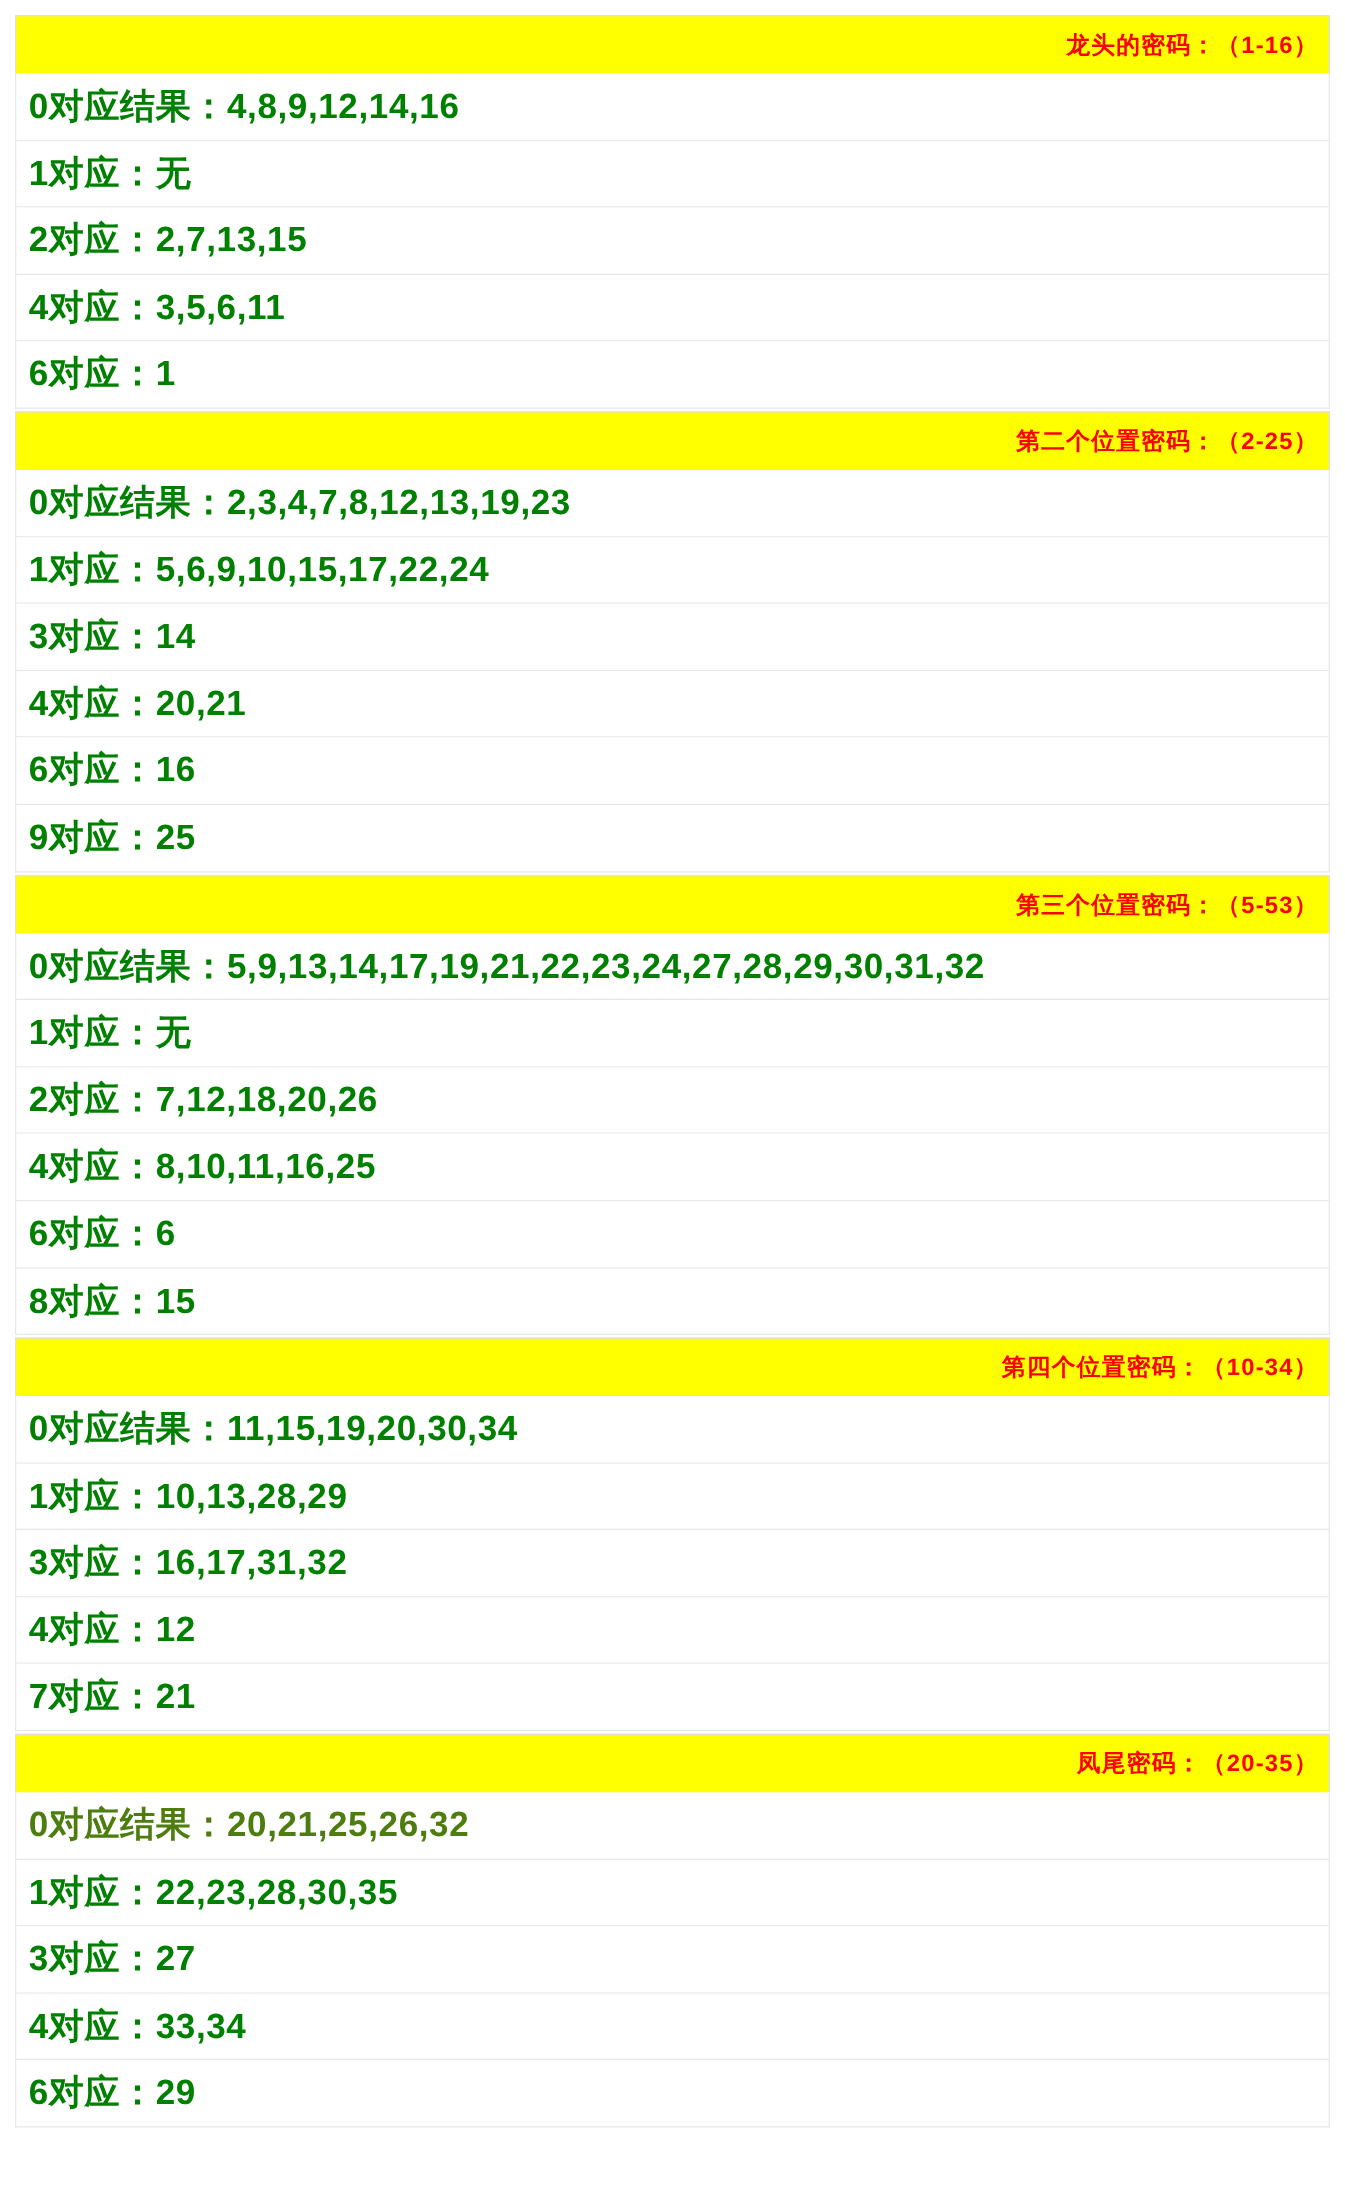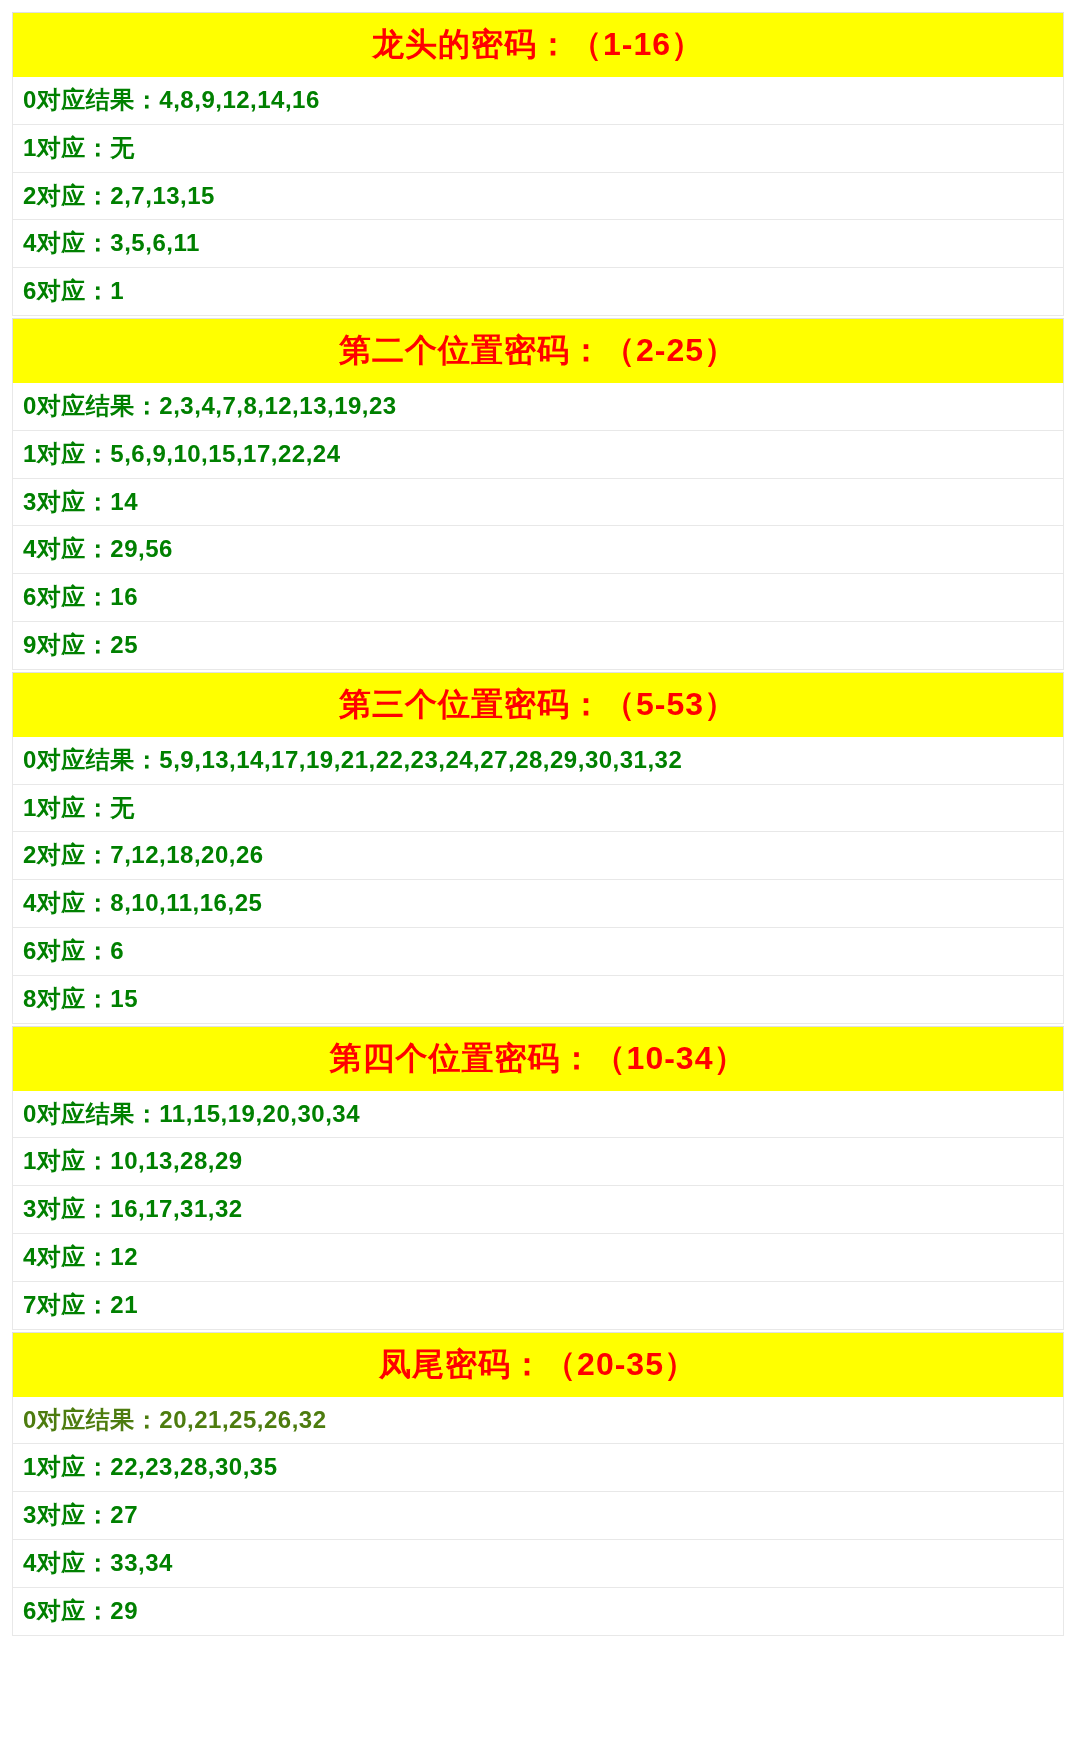--- a/index.html
+++ b/index.html
@@ -8,34 +8,34 @@
       font-family: "Microsoft YaHei", "SimSun", Arial, sans-serif;
       font-size: 24px;
       color: #008000;
       padding: 12px;
       width: 1076px;
     }
     .section { margin-bottom: 2px; }
     .header-row {
       background: #ffff00;
       color: #ff0000;
-      text-align: center;
+      text-align: right;
       padding: 10px 8px;
       font-weight: bold;
-      font-size: 32px;
+      font-size: 19px;
       border: 1px solid #e0e0e0;
       border-bottom: none;
       font-family: "SimSun", "Microsoft YaHei", Arial, sans-serif;
       letter-spacing: 1px;
     }
     .data-row {
       background: #ffffff;
       color: #008000;
       padding: 6px 10px;
-      font-size: 24px;
+      font-size: 28px;
       font-weight: bold;
       border: 1px solid #e8e8e8;
       border-top: none;
       font-family: "SimSun", "Microsoft YaHei", Arial, sans-serif;
       letter-spacing: 0.5px;
       line-height: 1.45;
     }
     .data-row.olive { color: #4d7c0f; }
   </style>
 </head>
@@ -48,21 +48,21 @@
       <div class="data-row">1对应：无</div>
       <div class="data-row">2对应：2,7,13,15</div>
       <div class="data-row">4对应：3,5,6,11</div>
       <div class="data-row">6对应：1</div>
     </div>
     <div class="section">
       <div class="header-row">第二个位置密码：（2-25）</div>
       <div class="data-row">0对应结果：2,3,4,7,8,12,13,19,23</div>
       <div class="data-row">1对应：5,6,9,10,15,17,22,24</div>
       <div class="data-row">3对应：14</div>
-      <div class="data-row">4对应：29,56</div>
+      <div class="data-row">4对应：20,21</div>
       <div class="data-row">6对应：16</div>
       <div class="data-row">9对应：25</div>
     </div>
     <div class="section">
       <div class="header-row">第三个位置密码：（5-53）</div>
       <div class="data-row">0对应结果：5,9,13,14,17,19,21,22,23,24,27,28,29,30,31,32</div>
       <div class="data-row">1对应：无</div>
       <div class="data-row">2对应：7,12,18,20,26</div>
       <div class="data-row">4对应：8,10,11,16,25</div>
       <div class="data-row">6对应：6</div>

